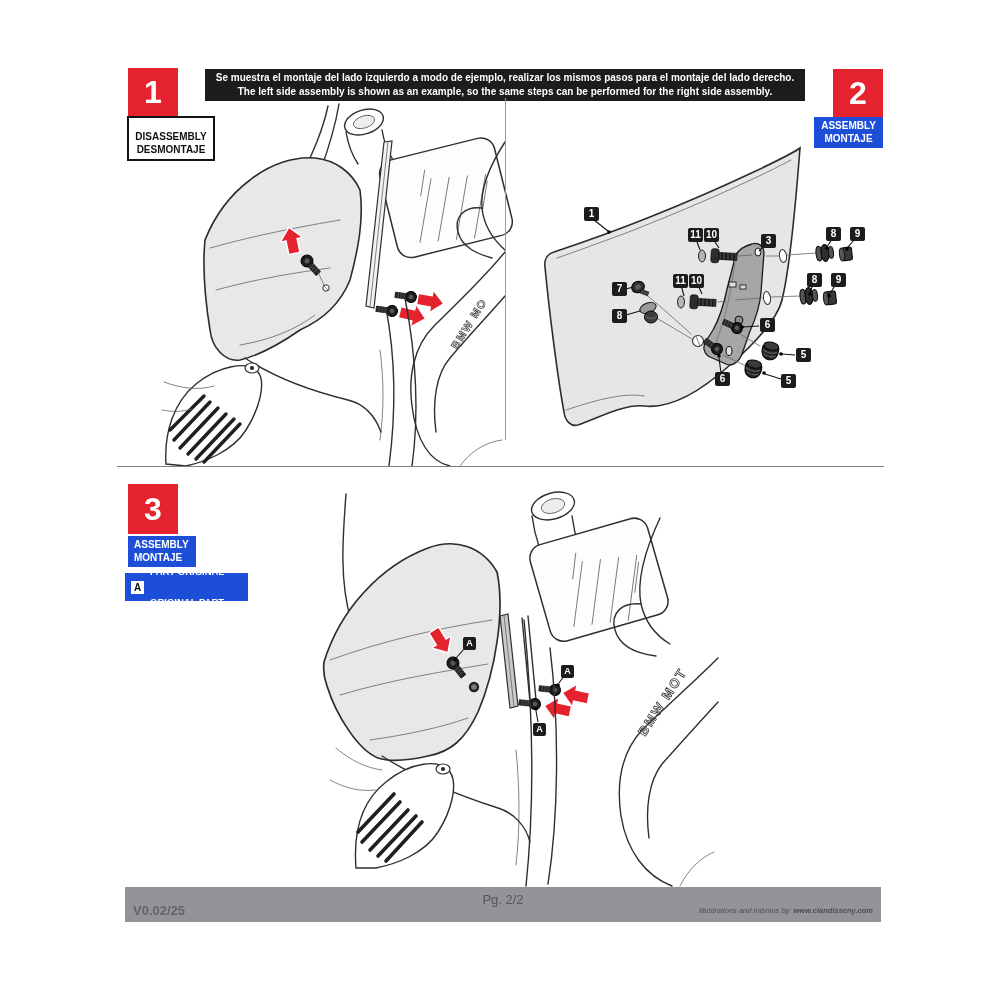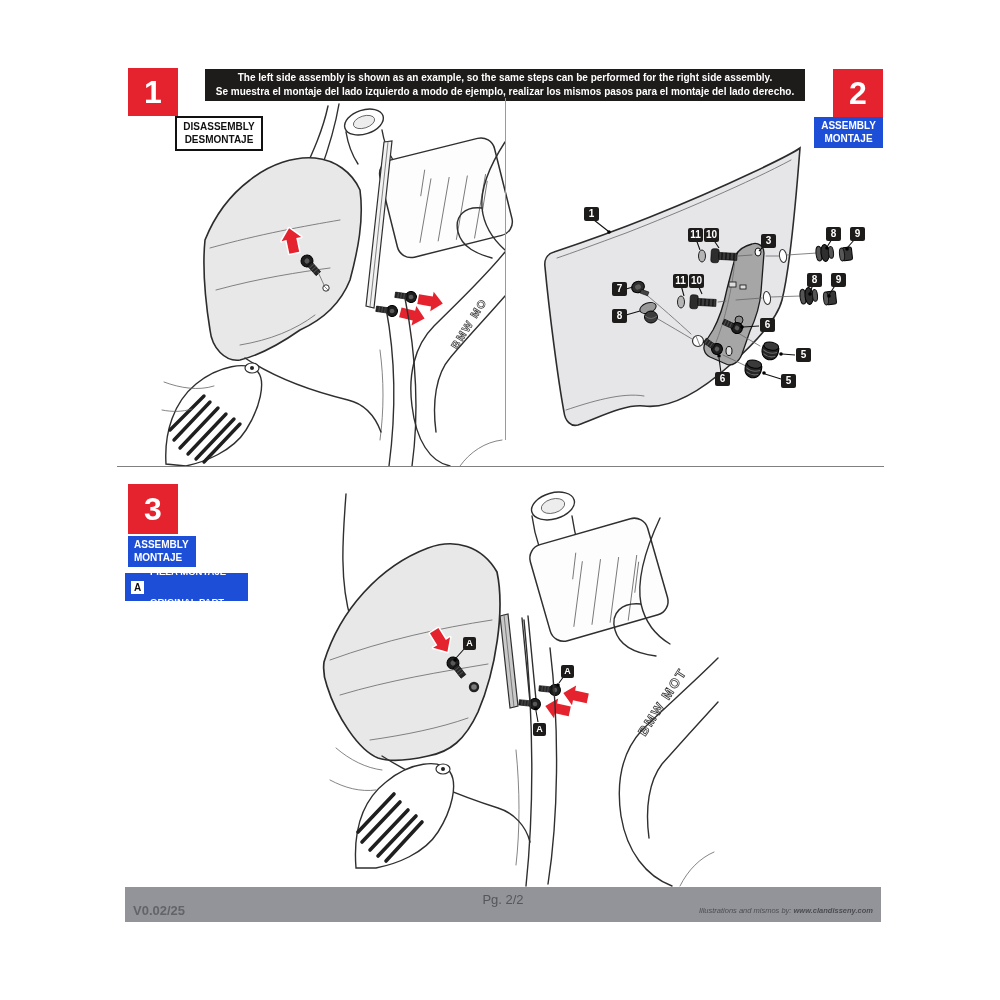--- a/index.html
+++ b/index.html
@@ -29,28 +29,28 @@
   .ln{fill:none;stroke:#2f2f2f;stroke-width:1.4;stroke-linecap:round;stroke-linejoin:round;}
   .lt{fill:none;stroke:#666;stroke-width:0.8;stroke-linecap:round;}
   .leader{fill:none;stroke:#111;stroke-width:1.1;}
 </style>
 </head>
 <body>
 
 <div id="page">
 
   <div class="redbox" style="left:128px;top:68px;width:50px;height:48px;">1</div>
-  <div class="whtbox" style="left:127px;top:116px;width:84px;height:29px;font-size:10px;line-height:13px;padding-top:2px;margin-left:48px;">
+  <div class="whtbox" style="left:127px;top:116px;width:84px;height:29px;font-size:10px;line-height:13px;padding-top:12px;">
     <div>DISASSEMBLY</div>
     <div>DESMONTAJE</div>
   </div>
 
   <div class="banner">
+    <span>Se muestra el montaje del lado izquierdo a modo de ejemplo, realizar los mismos pasos para el montaje  del lado derecho.</span>
     <span>The left side assembly is shown as an example, so the same steps can be performed for the right side assembly.</span>
-    <span>Se muestra el montaje del lado izquierdo a modo de ejemplo, realizar los mismos pasos para el montaje  del lado derecho.</span>
   </div>
 
   <div class="redbox" style="left:833px;top:69px;width:50px;height:48px;">2</div>
   <div class="blkbox" style="left:814px;top:117px;width:69px;height:29px;font-size:10px;line-height:13px;padding-top:2px;">
     <div>ASSEMBLY</div>
     <div>MONTAJE</div>
   </div>
 
   <svg style="left:160px;top:100px;" width="345" height="366" viewBox="0 0 345 366">
 
@@ -261,21 +261,21 @@
   <div class="divider-h"></div>
 
   <div class="redbox" style="left:128px;top:484px;width:50px;height:50px;line-height:50px;">3</div>
   <div class="blkbox" style="left:128px;top:536px;width:68px;height:29px;font-size:10px;line-height:13px;padding-top:2px;text-align:left;padding-left:6px;width:62px;">
     <div>ASSEMBLY</div>
     <div>MONTAJE</div>
   </div>
   <div class="blkbox" style="left:125px;top:573px;width:123px;height:28px;display:flex;align-items:center;text-align:left;">
     <span style="display:inline-block;width:13px;height:13px;background:#fff;color:#111;font-size:10px;line-height:13px;text-align:center;margin:0 6px 0 6px;">A</span>
     <span style="font-size:9.5px;line-height:10.5px;">
-      <span style="display:block;">PIEZA MONTAJE</span>
+      <span style="display:block;">PART ORIGINAL</span>
       <span style="display:block;margin-top:20px;">ORIGINAL PART</span>
     </span>
   </div>
 
   <svg style="left:300px;top:490px;" width="420" height="396" viewBox="0 0 420 396">
     <path class="ln" d="M46,4 C43,45 39,90 51,130 C56,145 59,155 57,168"></path>
     <g transform="rotate(-16 253 16)">
       <ellipse cx="253" cy="16" rx="22" ry="13" fill="#fff" stroke="#2f2f2f" stroke-width="1.4"></ellipse>
       <ellipse cx="253" cy="16" rx="12" ry="7" fill="#ededed" stroke="#555" stroke-width="0.8"></ellipse>
     </g>

